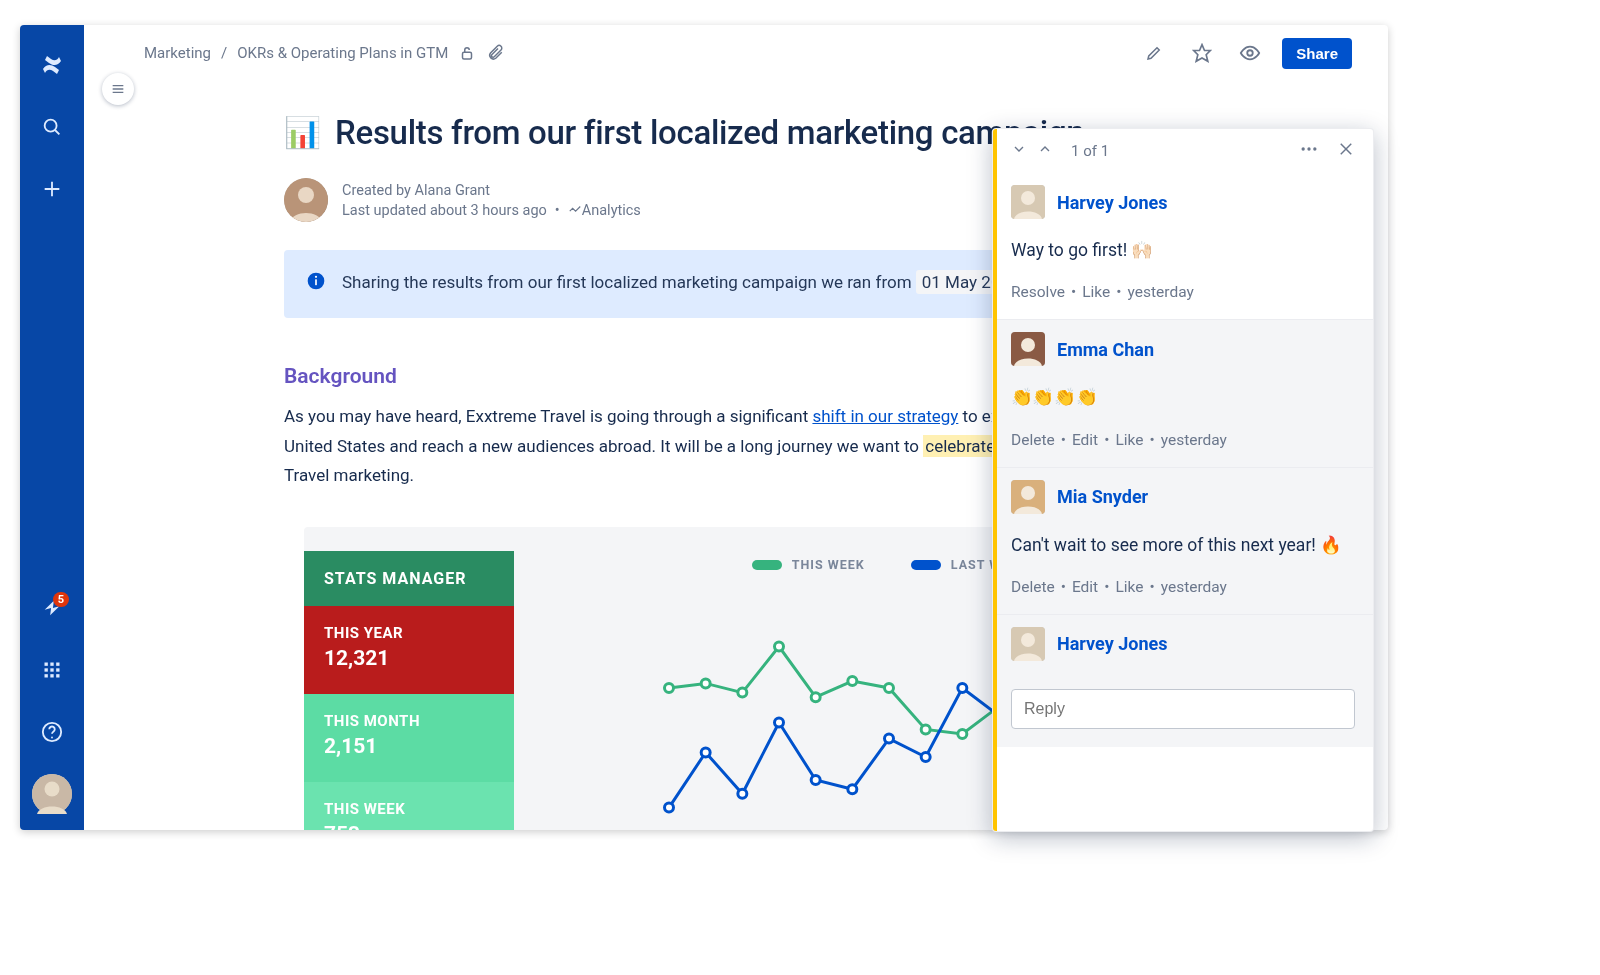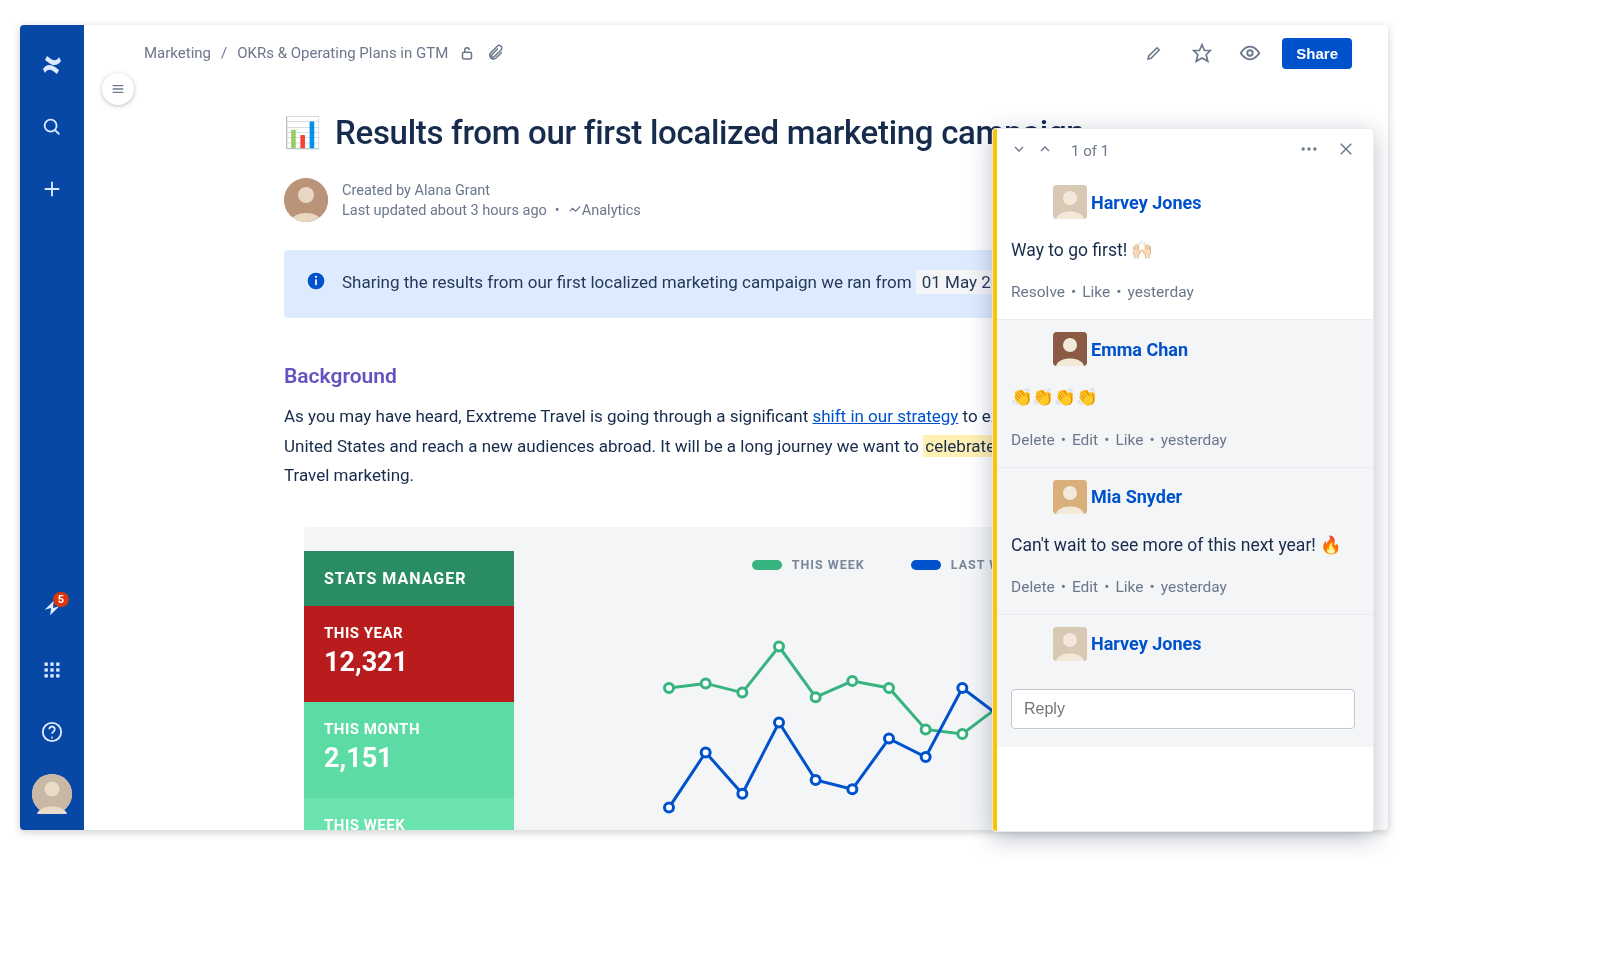--- a/index.html
+++ b/index.html
@@ -73,21 +73,21 @@
     margin-top: 36px; background:#F4F5F7; border-radius:4px; padding: 24px 24px 0 0;
     display:flex; gap:0; height: 330px; overflow:hidden;margin-left:20px;
   }
   .stats-left { width: 210px; background:#36B37E; display:flex; flex-direction:column; color:#fff; }
   .stats-left .hdr { background:#2A8C62; padding:18px 20px; font-weight:700; letter-spacing:1px; font-size:16px; }
   .stats-left .cell { padding:18px 20px 24px; background:#57D9A3; }
   .stats-left .cell:nth-child(2){ background:#b91c1c;}
   .stats-left .cell:nth-child(3){ background:#5CDCA4;}
   .stats-left .cell:nth-child(4){ background:#6BE3AF;}
   .stats-left .cell .lab { font-weight:700; font-size:15px; letter-spacing:.5px;}
-  .stats-left .cell .val { font-weight:700; font-size:27px; margin-top:4px;}
+  .stats-left .cell .val { font-weight:700; font-size:21px; margin-top:4px;}
   .stats-right { flex:1; padding: 0 10px 0 30px; position:relative; }
   .legend { display:flex; gap:46px; justify-content:center; margin-top:6px; }
   .legend .item { display:flex; align-items:center; gap:10px; color:#7A869A; font-weight:700; font-size:12.5px; letter-spacing:1px;}
   .legend .pill { width:30px; height:10px; border-radius:5px; }
   .chart-area { position:relative; width:100%; height: 250px; margin-top: 14px; }
   .chart-area svg { width:100%; height:100%; }
 
   
   .comments-panel {
     position: absolute; left: 992px; top: 128px; width: 382px; min-height: 704px;
@@ -101,21 +101,21 @@
     display:flex; align-items:center; padding: 10px 14px; gap:10px; height:44px;
   }
   .cp-head .nav { display:flex; gap:2px; color:#6B778C; }
   .cp-head .count { font-size:15px; color:#6B778C; margin-left:4px; }
   .cp-head .spacer { flex:1; }
   .cp-head .iconbtn { color:#6B778C; cursor:pointer; padding:4px; }
 
   .c-item { padding: 12px 18px 18px 18px; border-bottom:1px solid #EBECF0;}
   .c-item.reply-section { border-bottom:none; }
   .comments-panel .thread-rest { background:#F4F5F7; }
-  .c-top { display:flex; align-items:center; gap:4px;margin-left:42px; }
+  .c-top { display:flex; align-items:center; gap:12px; }
   .c-top .av { width:34px; height:34px; border-radius:4px; background:#ccc; overflow:hidden;}
   .c-top .nm { font-weight:700; font-size:18px; color:#0052CC; cursor:pointer; }
   .c-body { margin-top:18px; font-size:17.5px; color:#172B4D; line-height:1.5; }
   .c-actions { margin-top:20px; font-size:15.5px; color:#6B778C; }
   .c-actions span { cursor:pointer; }
   .c-actions .dot { margin: 0 6px; }
   .reply-row { display:flex; align-items:center; gap:12px; padding: 10px 18px 18px;}
   .reply-input { flex:1; border:1px solid #C1C7D0; border-radius:4px; padding:10px 12px; font-size:16px; color:#6B778C; background:#fff;}
 
   

